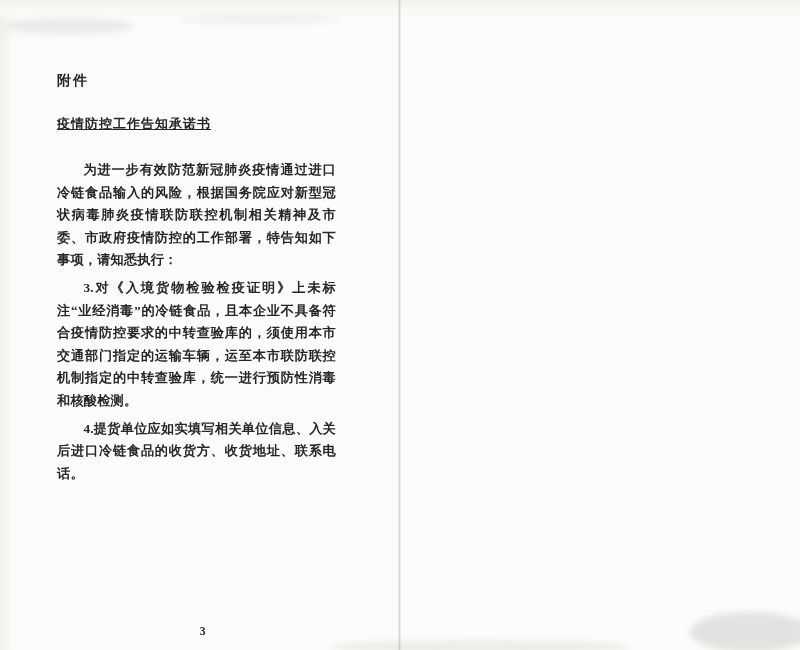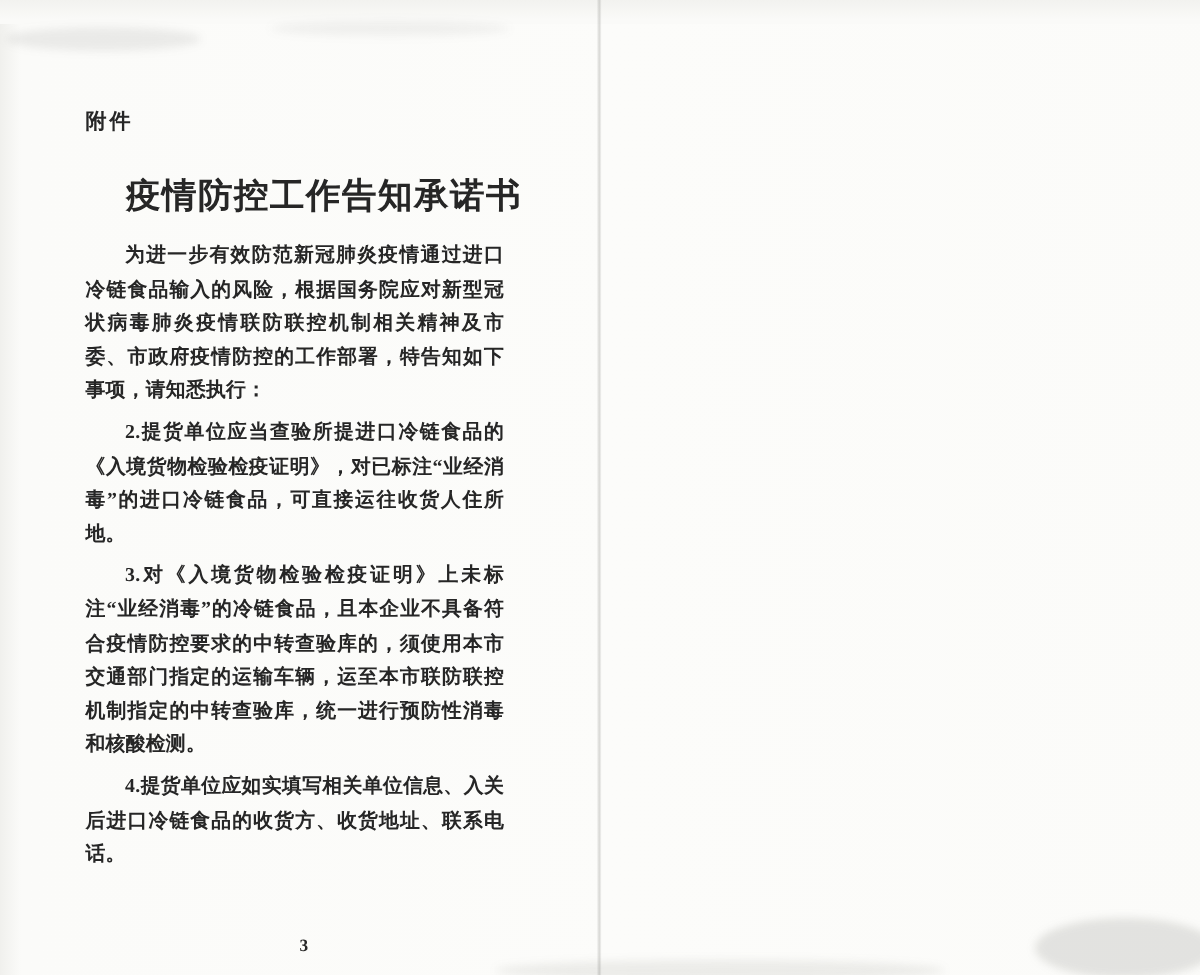--- a/index.html
+++ b/index.html
@@ -50,25 +50,26 @@
     position: absolute;
     left: 57px; top: 56px;
     font-size: 14px;
     font-weight: 700;
     letter-spacing: 2px;
   }
   .doc-title {
     position: absolute;
     left: 57px; top: 99px;
     width: 291px;
-    text-align: right;
-    font-size: 23px;
+    text-align: left;
+    font-size: 13px;
     font-weight: 700;
     letter-spacing: 1px;
     white-space: nowrap;
+    text-decoration: underline;
   }
   .text-col {
     position: absolute;
     text-align: justify;
     font-size: 13.2px;
     font-weight: 600;
     line-height: 22.6px;
     letter-spacing: 0.2px;
   }
   .text-col p {
@@ -92,21 +93,20 @@
 </head>
 <body>
 
 <div class="scan-sheet">
 
   <div class="page page-left">
     <div class="attachment-label">附件</div>
     <div class="doc-title">疫情防控工作告知承诺书</div>
     <div class="text-col col-left">
       <p>为进一步有效防范新冠肺炎疫情通过进口冷链食品输入的风险，根据国务院应对新型冠状病毒肺炎疫情联防联控机制相关精神及市委、市政府疫情防控的工作部署，特告知如下事项，请知悉执行：</p>
-      <p>2.提货单位应当查验所提进口冷链食品的《入境货物检验检疫证明》，对已标注“业经消毒”的进口冷链食品，可直接运往收货人住所地。</p>
       <p>3.对《入境货物检验检疫证明》上未标注“业经消毒”的冷链食品，且本企业不具备符合疫情防控要求的中转查验库的，须使用本市交通部门指定的运输车辆，运至本市联防联控机制指定的中转查验库，统一进行预防性消毒和核酸检测。</p>
       <p>4.提货单位应如实填写相关单位信息、入关后进口冷链食品的收货方、收货地址、联系电话。</p>
     </div>
     <div class="page-num page-num-left">3</div>
   </div>
 
   <div class="page page-right">
     
     
     

